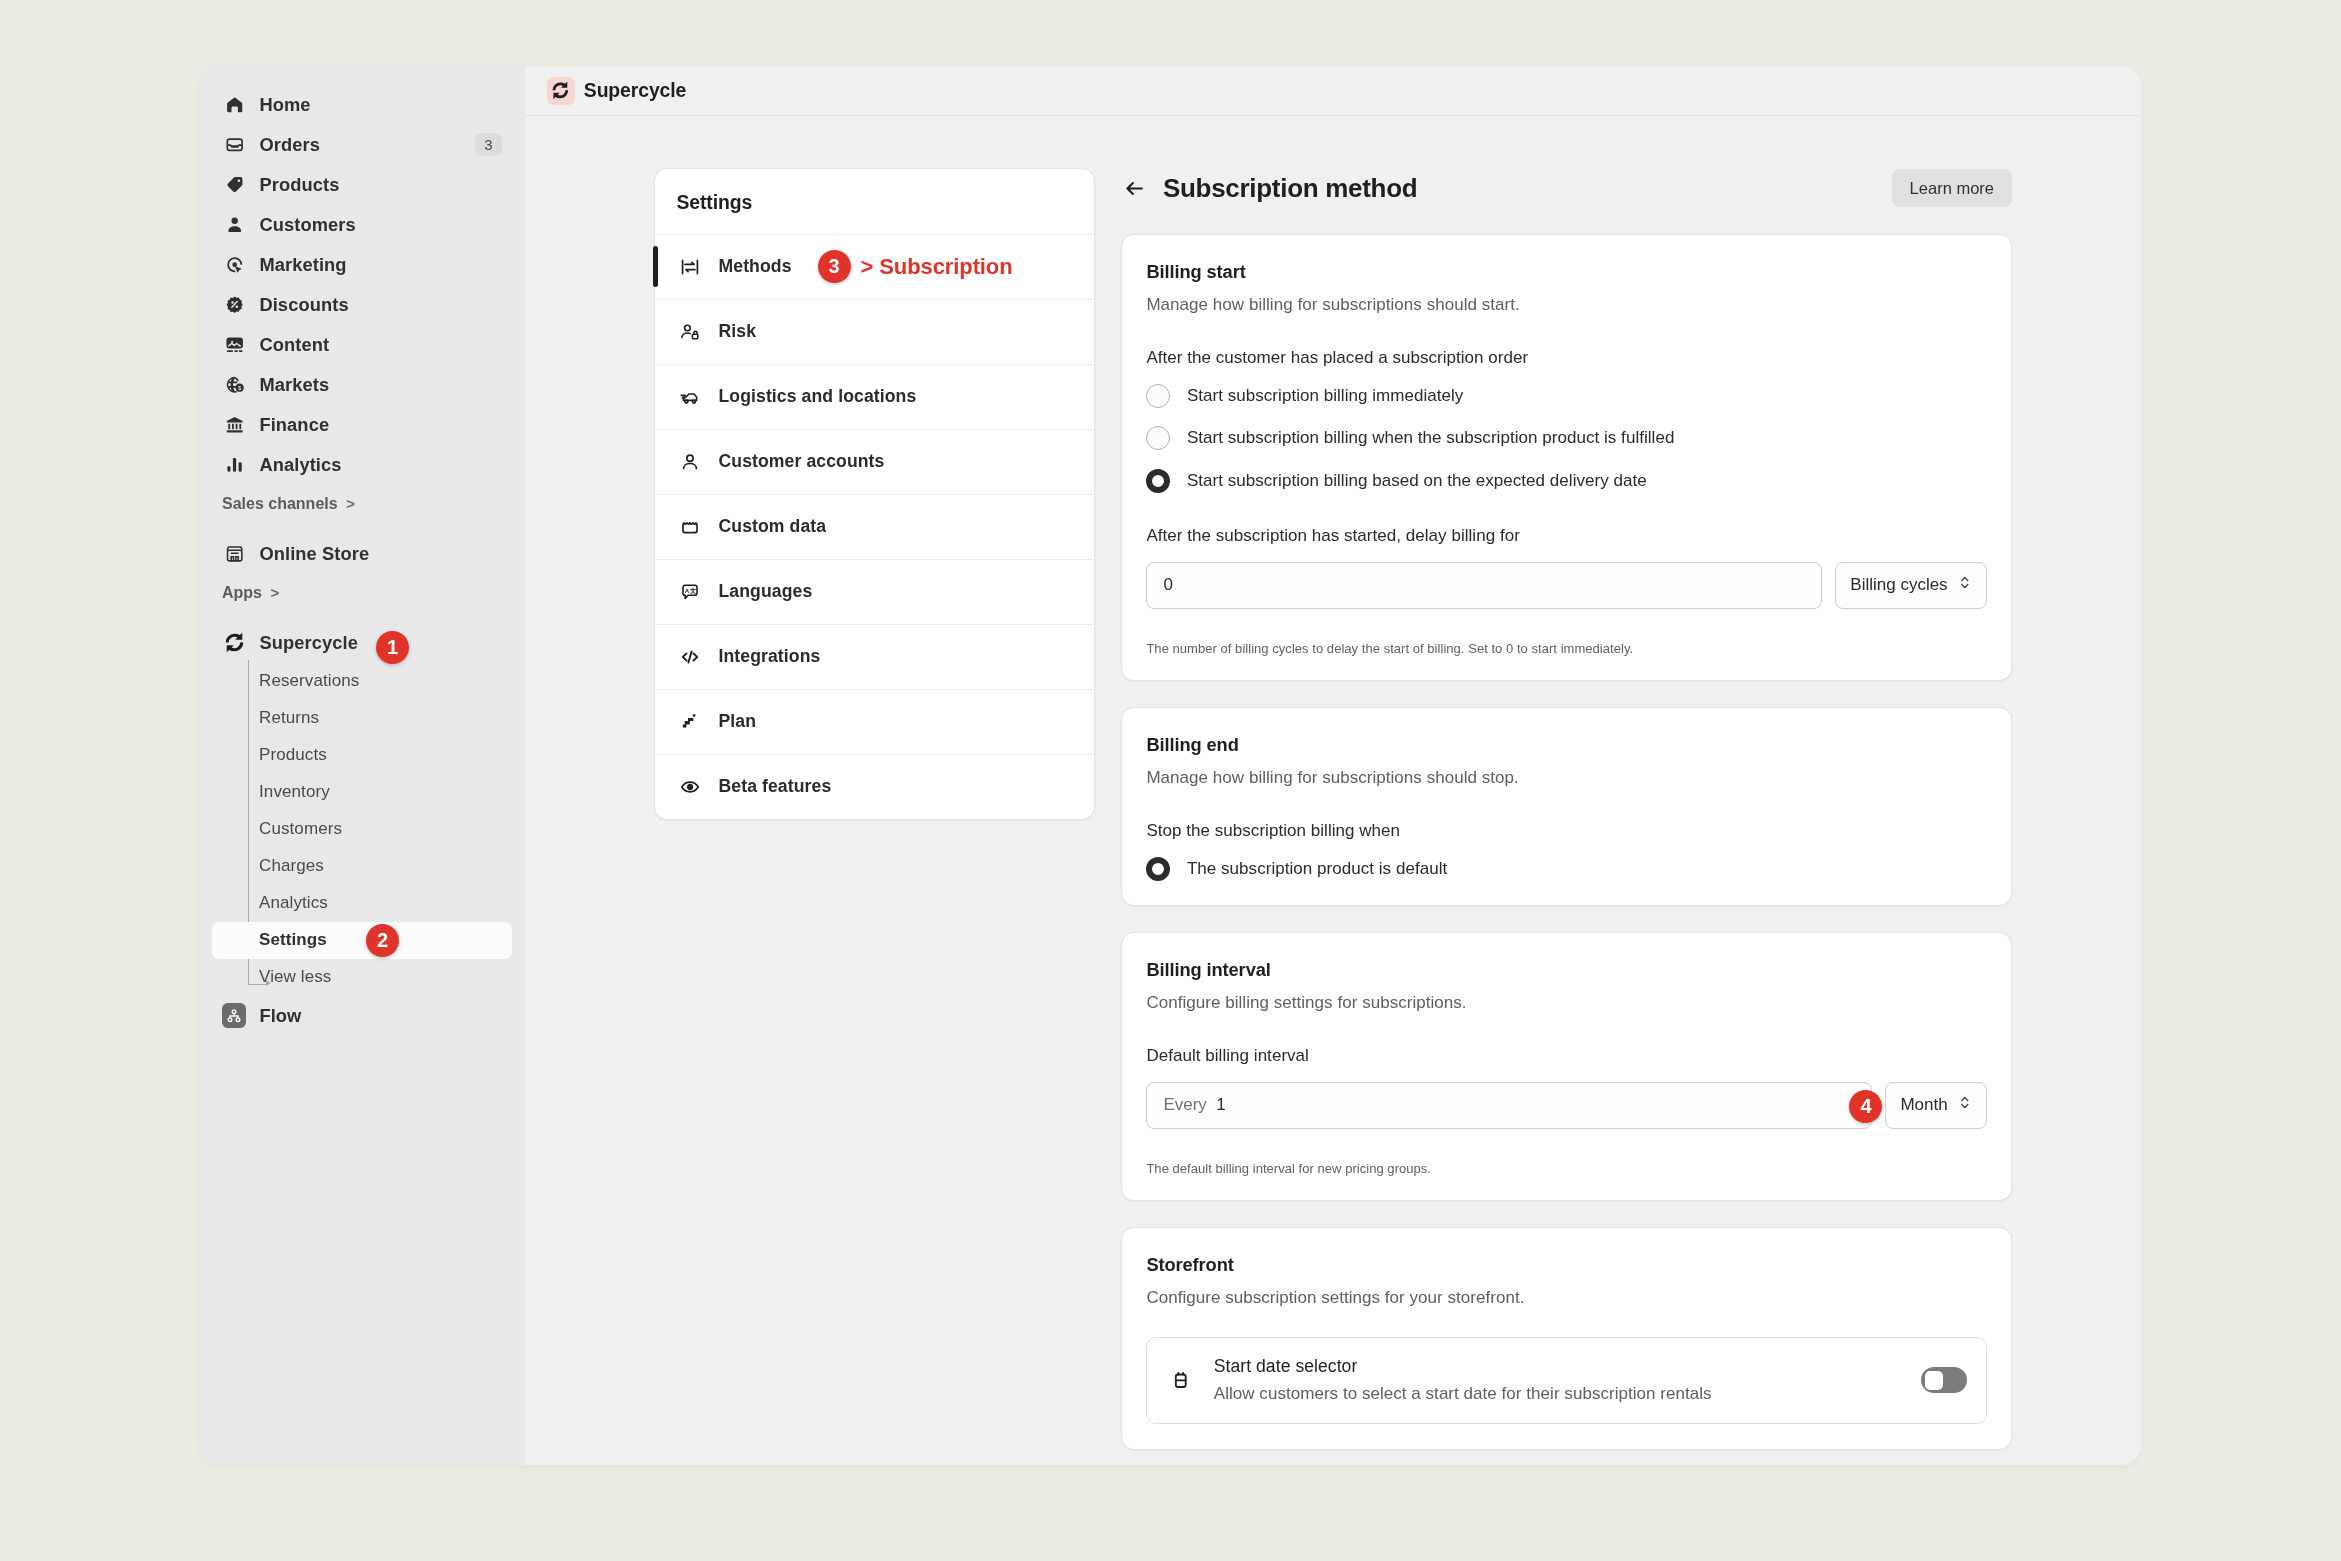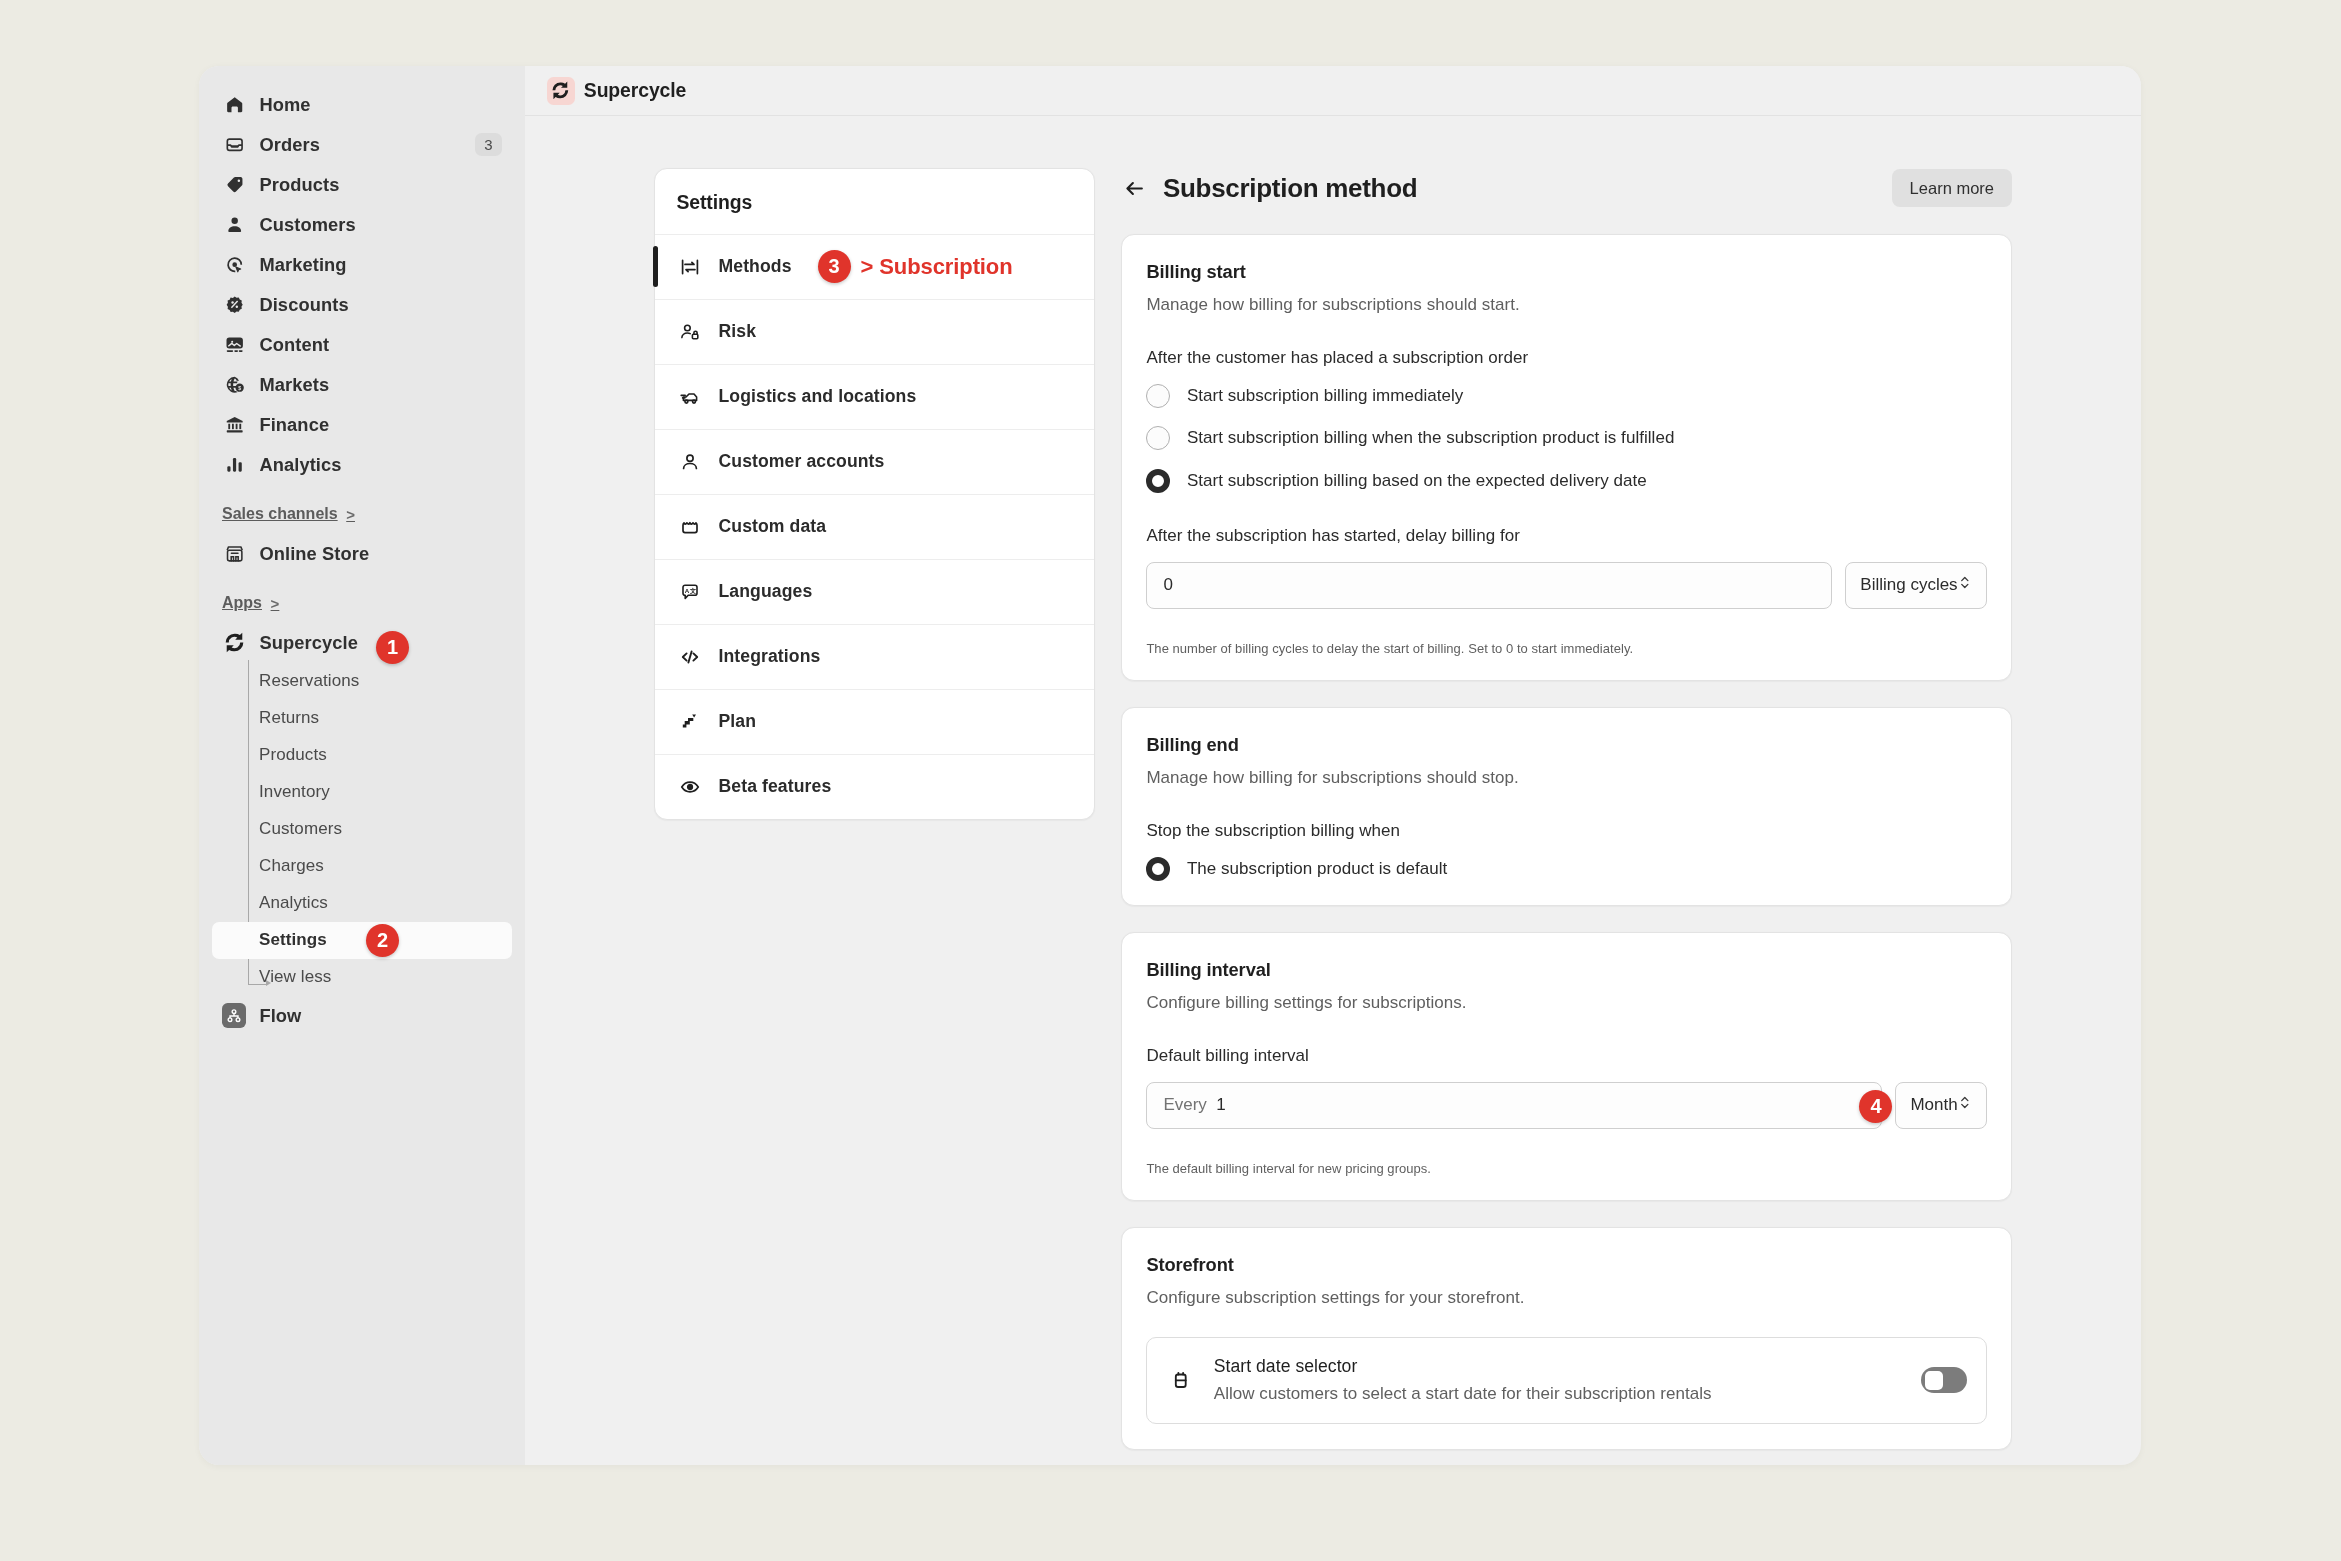--- a/index.html
+++ b/index.html
@@ -51,28 +51,27 @@
   .badge-count {
     margin-left: auto;
     background: #DCDCDC;
     color: #4A4A4A;
     font-size: 15px;
     border-radius: 6.5px;
     padding: 2.9px 9.3px;
     font-weight: 500;
   }
   .group-head {
-    display: flex; align-items: center;
+    display: flex; 
     height: 39px;
     margin: 10px 13px 0 13px;
     padding: 0 10px;
     font-size: 16px;
     color: #5C5C5C;
     font-weight: 600;
-    text-decoration: underline;
   }
   .group-head .chev { margin-left: 8.6px; font-size: 15px; color: #6B6B6B; }
 
   .subnav-wrap { position: relative; }
   .sub-item {
     display: flex; align-items: center;
     height: 37px;
     margin: 0 13px;
     padding: 0 10px 0 47px;
     border-radius: 7.2px;
@@ -247,20 +246,21 @@
   .input-prefix { color: #737373; margin-right: 9.3px; }
   .select-box {
     height: 47px;
     background: #FDFDFD;
     border: 0.7px solid #CFCFCF;
     border-radius: 8px;
     display: flex; align-items: center;
     padding: 0 14.4px;
     font-size: 17px;
     color: #2B2B2B;
+    gap: 10px;
     white-space: nowrap;
   }
   .help-text { font-size: 13px; color: #5F5F5F; margin-top: 32px; letter-spacing: 0.04px; }
 
   
   .toggle-item {
     margin-top: 29px;
     border: 0.7px solid #DDDDDD;
     border-radius: 10px;
     padding: 18.7px 18.7px;

